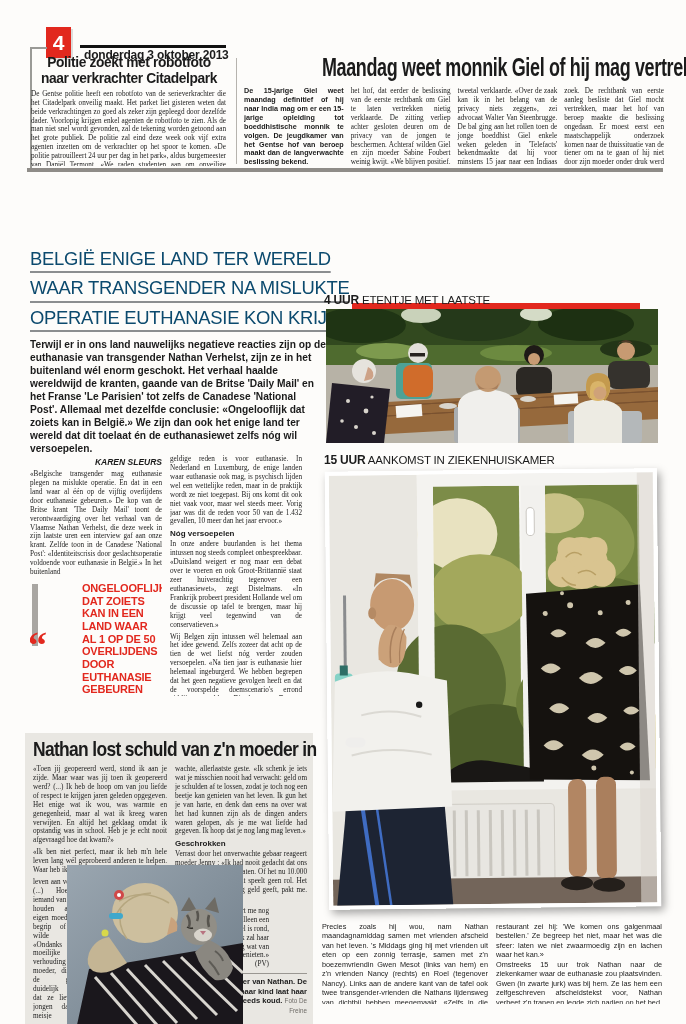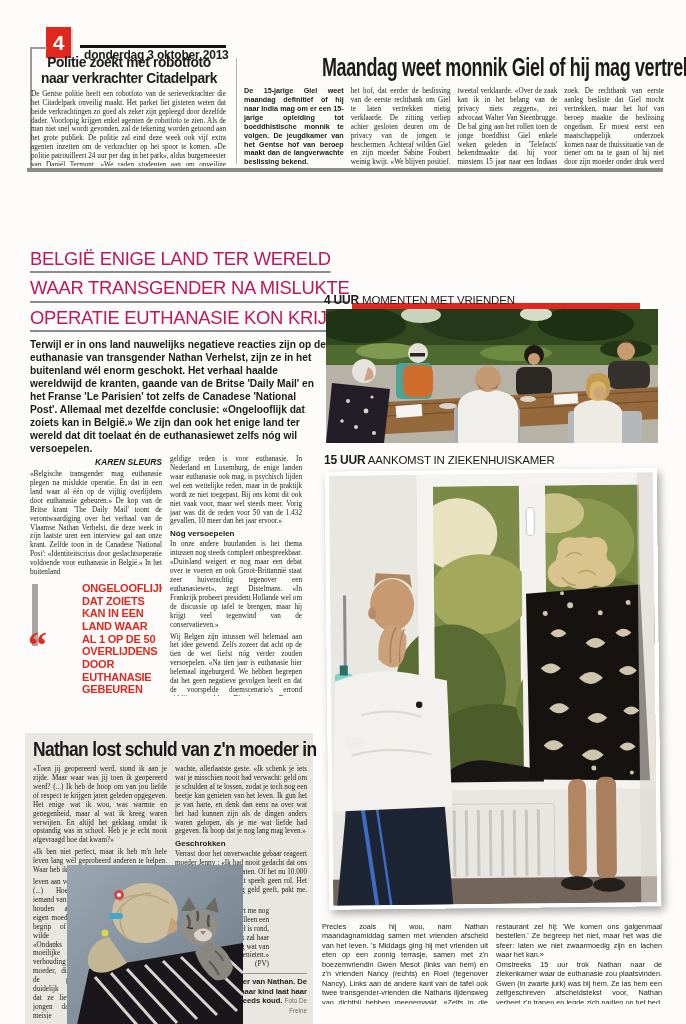--- a/index.html
+++ b/index.html
@@ -25,21 +25,21 @@
                transform:scale(0.72,1.05);transform-origin:center top;white-space:nowrap;}
   .gielcols{left:244px;top:87px;width:420px;height:79px;display:flex;gap:7px;overflow:hidden;}
   .gielcol{flex:1 1 0;font-family:"Liberation Serif",serif;font-size:7.2px;line-height:1.24;text-align:justify;}
   .gielcol .bold-intro{font-family:"Liberation Sans",sans-serif;font-weight:bold;font-size:7.2px;}
   .gielcol p{margin:0 0 4px 0;}
   .thickrule{left:27px;top:168px;width:636px;height:4px;background:#8f8c88;}
   
   .mainhead{left:28px;top:180px;width:636px;height:62px;overflow:visible;}
   .mainhead span{display:inline-block;white-space:nowrap;font-weight:bold;font-size:62px;
                  letter-spacing:-2px;transform:scale(0.585,1.02);transform-origin:left top;}
-  .subhead{left:30px;top:248px;width:300px;color:#be185d;}
+  .subhead{left:30px;top:248px;width:300px;color:#0c4a6e;}
   .subhead div{display:table;font-size:19px;letter-spacing:-0.3px;line-height:1.18;
                border-bottom:2px solid #8b8e90;padding-bottom:1px;margin-bottom:4px;white-space:nowrap;
                transform:scaleX(0.97);transform-origin:left top;}
   
   .mainintro{left:30px;top:338px;width:296px;height:118px;font-weight:bold;font-size:10.2px;
              line-height:1.28;overflow:hidden;}
   .byline{left:30px;top:457px;width:132px;text-align:right;font-weight:bold;font-style:italic;font-size:8.5px;}
   .mcol{font-family:"Liberation Serif",serif;font-size:7.2px;line-height:1.24;text-align:justify;overflow:hidden;}
   .mcol1{left:30px;top:470px;width:132px;height:226px;}
   .mcol2{left:170px;top:455px;width:132px;height:241px;}
@@ -144,21 +144,21 @@
     <div class="colsub">Nóg versoepelen</div>
     <p>In onze andere buurlanden is het thema intussen nog steeds compleet onbespreekbaar. «Duitsland weigert er nog maar een debat over te voeren en ook Groot-Brittannië staat zeer huiverachtig tegenover een euthanasiewet», zegt Distelmans. «In Frankrijk probeert president Hollande wel om de discussie op tafel te brengen, maar hij krijgt veel tegenwind van de conservatieven.»</p>
     <p>Wij Belgen zijn intussen wél helemaal aan het idee gewend. Zelfs zozeer dat acht op de tien de wet liefst nóg verder zouden versoepelen. «Na tien jaar is euthanasie hier helemaal ingeburgerd. We hebben begrepen dat het geen negatieve gevolgen heeft en dat de voorspelde doemscenario's errond uitblijven», aldus Distelmans. «Daarom veroorzaakt het verhaal van Nathan hier ook geen controverse. We begrijpen dat dit zijn wil was en vinden dit normaal.»</p>
 
   </div>
 
   <div class="abs banner">
     <span>ZIJN LAATSTE MOMENTEN</span>
   </div>
   <div class="abs photolabel pl1">
-    <b>4 UUR</b> <span>MOMENTEN MET VRIENDEN</span>
+    <b>4 UUR</b> <span>ETENTJE MET LAATSTE</span>
   </div>
   <div class="abs photo1">
     <svg width="332" height="134" viewBox="0 0 332 134" xmlns="http://www.w3.org/2000/svg">
       <rect width="332" height="62" fill="#32491f"></rect>
       <ellipse cx="35" cy="16" rx="45" ry="18" fill="#1f3414"></ellipse>
       <ellipse cx="150" cy="12" rx="55" ry="20" fill="#25391a"></ellipse>
       <ellipse cx="260" cy="15" rx="48" ry="17" fill="#1d3012"></ellipse>
       <ellipse cx="95" cy="6" rx="20" ry="8" fill="#c9d2ba"></ellipse>
       <ellipse cx="210" cy="5" rx="16" ry="7" fill="#d4dbc6"></ellipse>
       <rect y="36" width="332" height="22" fill="#4f6b2f"></rect>

